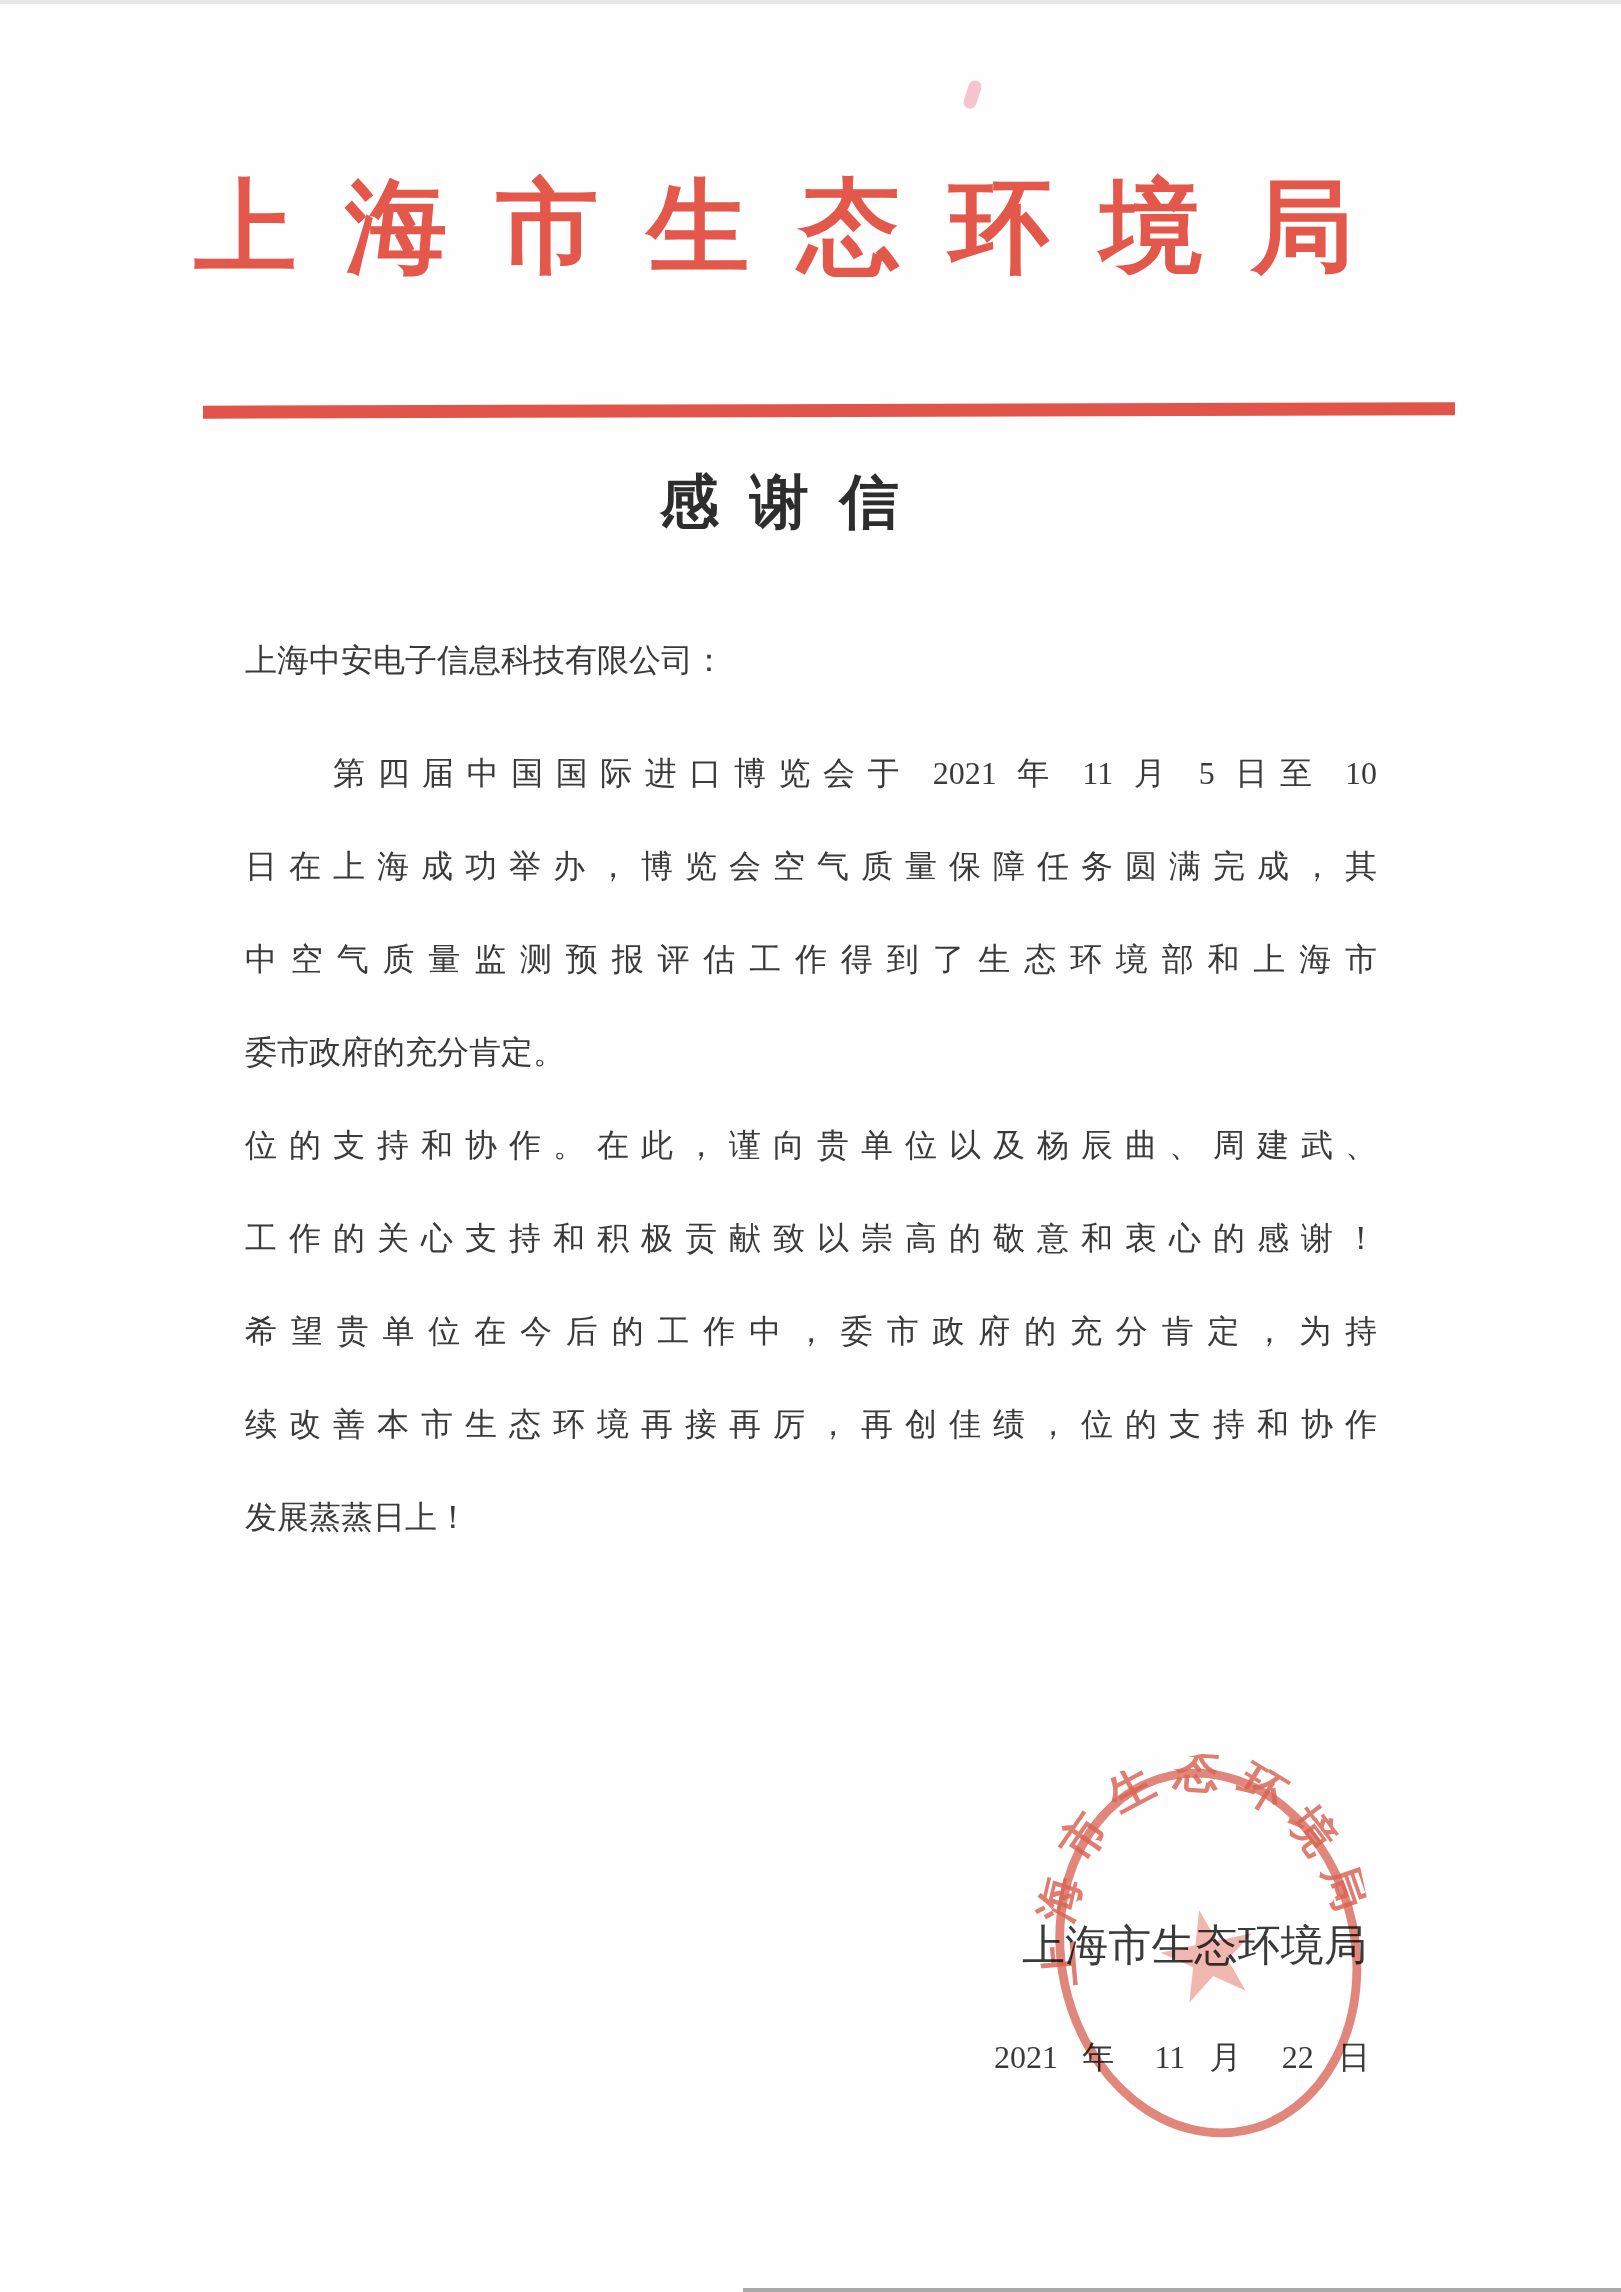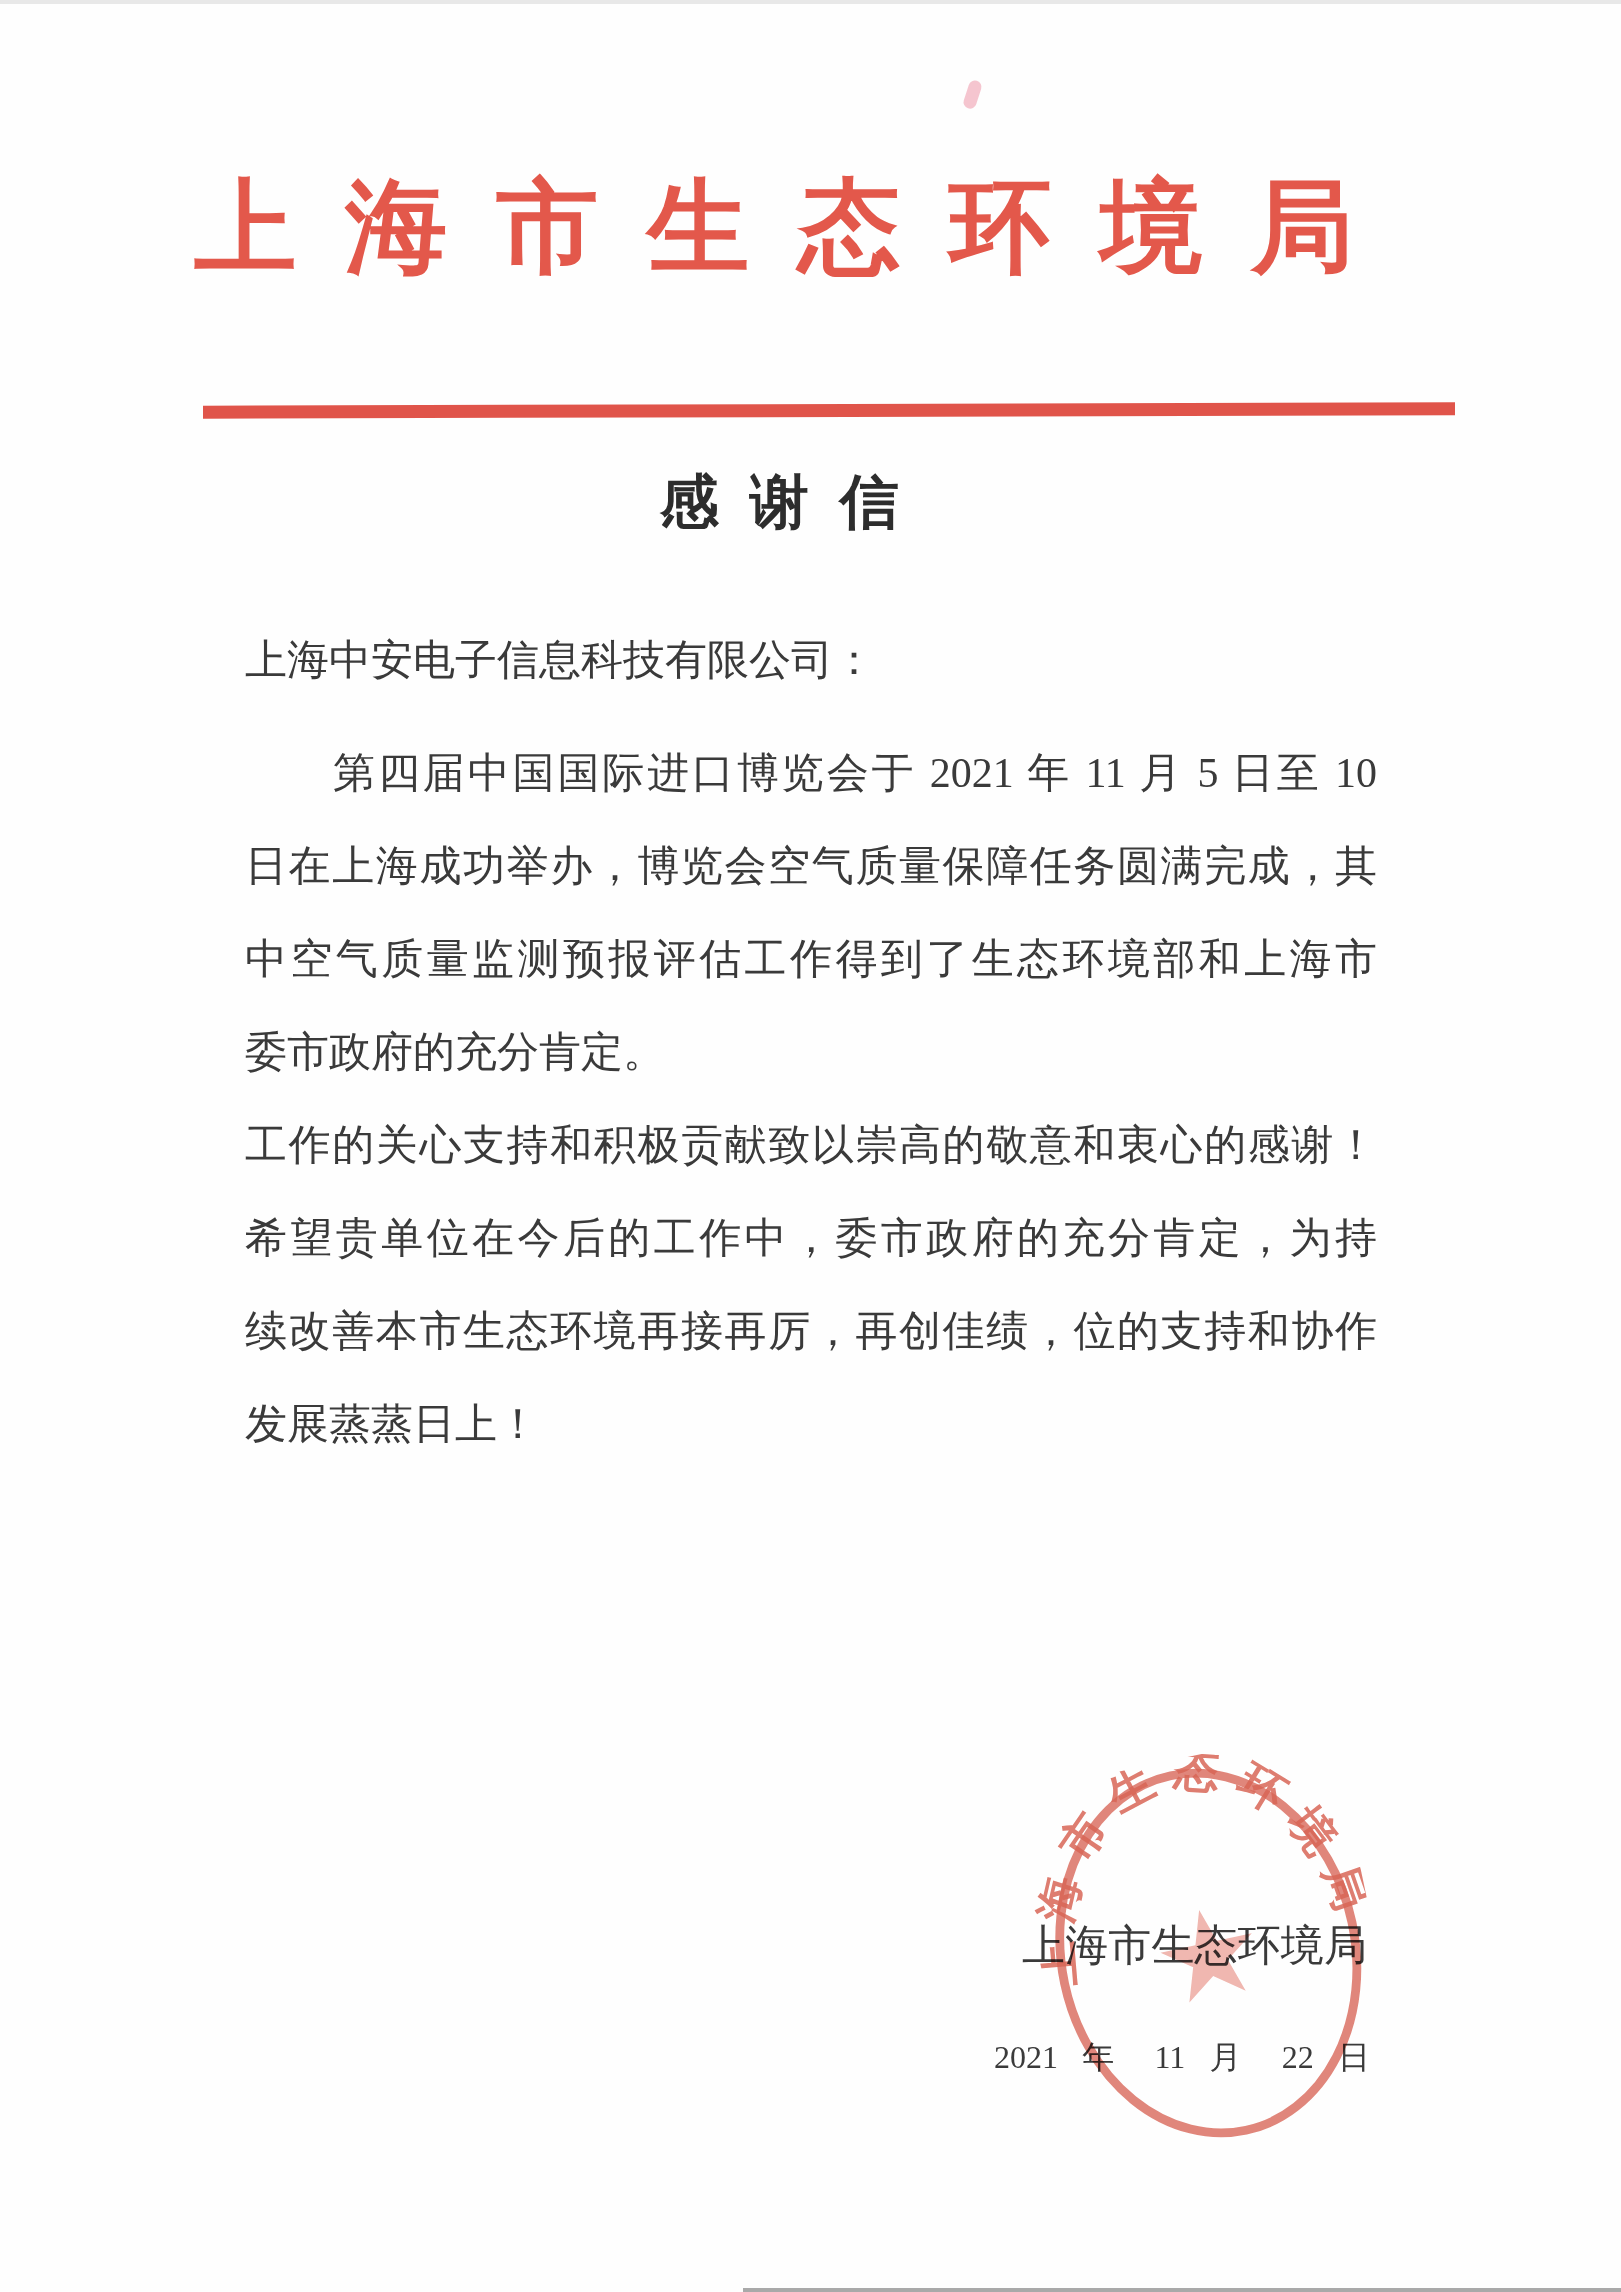--- a/index.html
+++ b/index.html
@@ -32,21 +32,21 @@
     position:absolute;top:463px;left:0;width:100%;
     text-align:center;
     font-size:59px;line-height:1.2;
     font-weight:600;
     letter-spacing:31px;
     margin-left:-15.7px;
     color:#2d2d2d;
   }
   .letter-body{
     position:absolute;left:245px;top:610px;width:1132px;
-    font-size:42px;line-height:93px;
+    font-size:32px;line-height:93px;
     color:#3a3a3a;
   }
   .line{white-space:nowrap;}
   .just{
     white-space:normal;
     text-align:justify;
     text-align-last:justify;
     text-justify:inter-character;
   }
   .addressee{margin-bottom:19.6px;}
@@ -98,20 +98,21 @@
   <div class="red-rule"></div>
 
   <div class="letter-title">感谢信</div>
 
   <div class="letter-body">
     <div class="line addressee">上海中安电子信息科技有限公司：</div>
     <div class="line just indent">第四届中国国际进口博览会于 2021 年 11 月 5 日至 10</div>
     <div class="line just">日在上海成功举办，博览会空气质量保障任务圆满完成，其</div>
     <div class="line just">中空气质量监测预报评估工作得到了生态环境部和上海市</div>
     <div class="line">委市政府的充分肯定。</div>
+    <div class="line just">位的支持和协作。在此，谨向贵单位以及杨辰曲、周建武、</div>
     <div class="line just">工作的关心支持和积极贡献致以崇高的敬意和衷心的感谢！</div>
     <div class="line just">希望贵单位在今后的工作中，委市政府的充分肯定，为持</div>
     <div class="line just">续改善本市生态环境再接再厉，再创佳绩，位的支持和协作</div>
     <div class="line">发展蒸蒸日上！</div>
   </div>
 
   <div class="signature-agency">上海市生态环境局</div>
 
   <div class="signature-date">2021 年 11 月 22 日</div>
 

